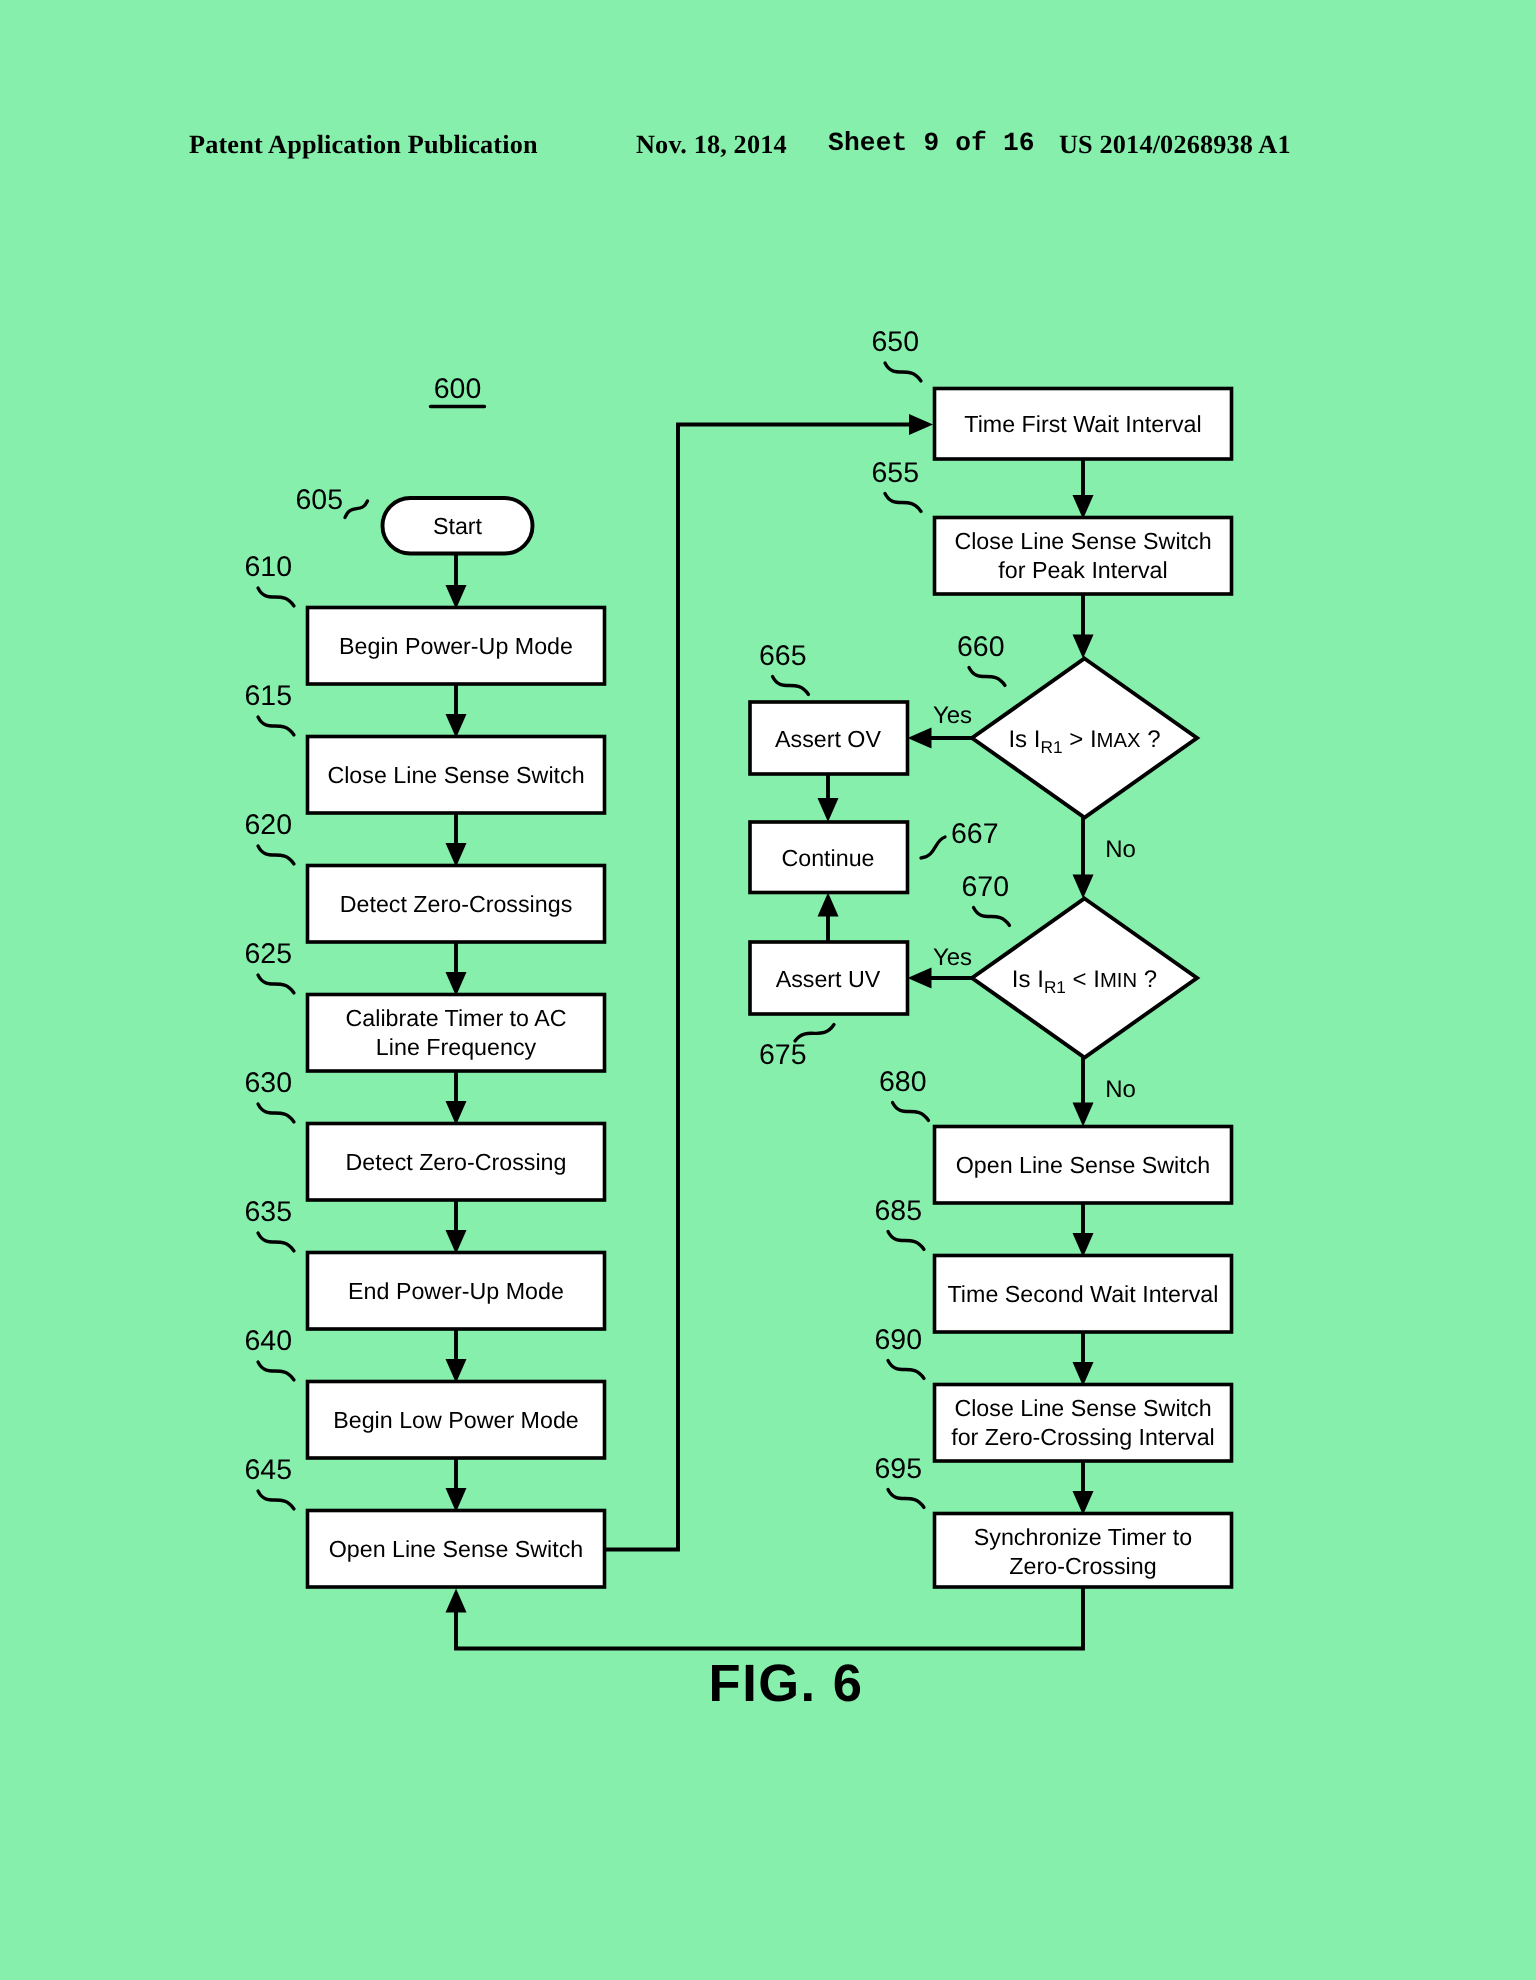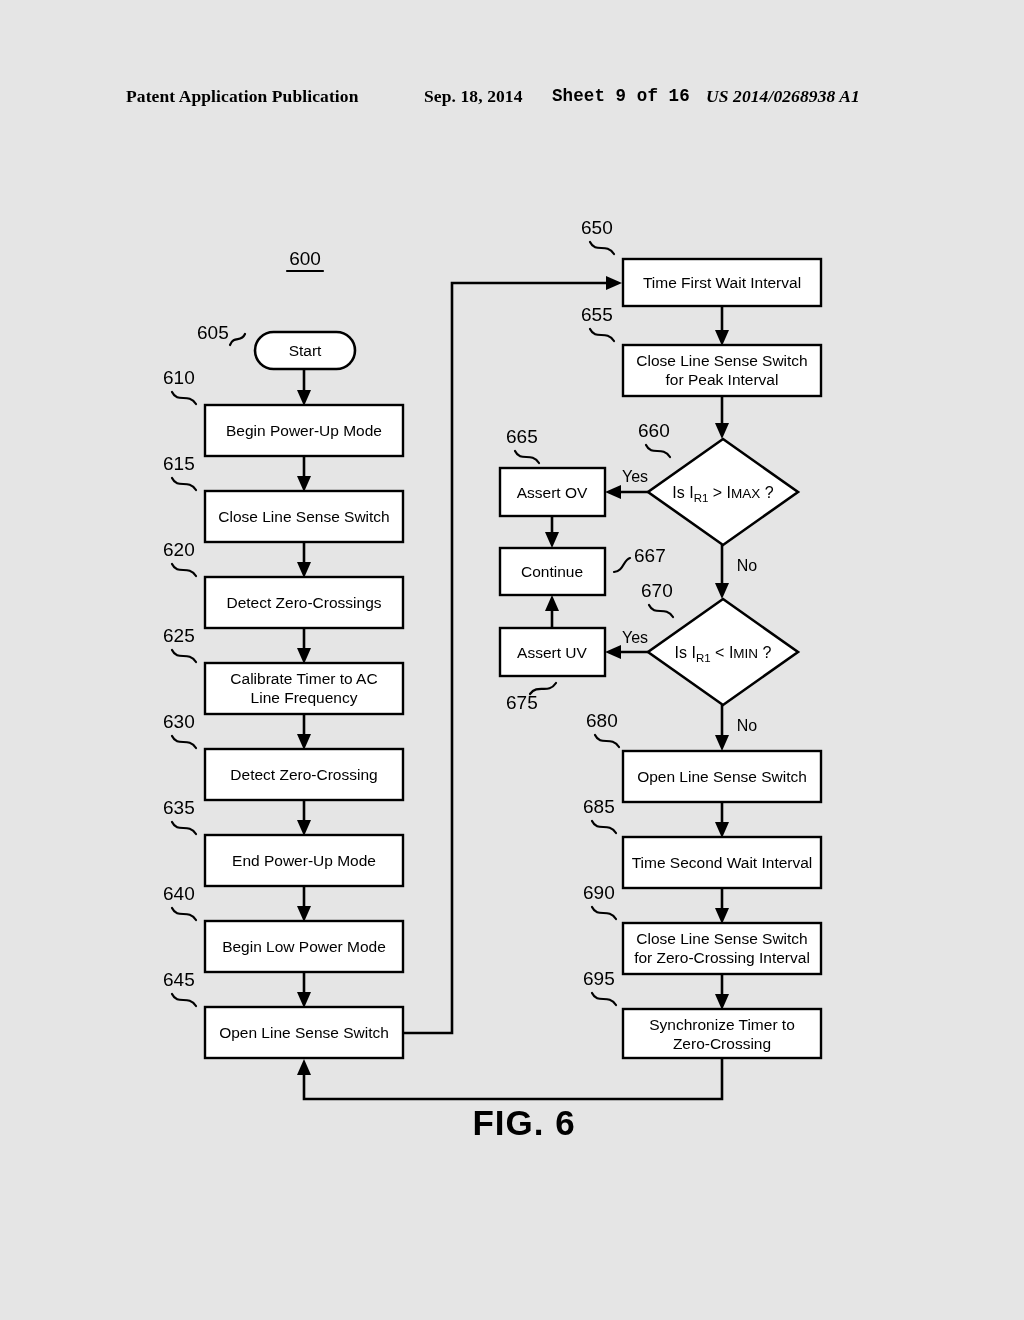--- a/index.html
+++ b/index.html
@@ -13,42 +13,42 @@
     height: 1320px;
     position: relative;
     font-family: "Liberation Sans", sans-serif;
     color: #000000;
     overflow: hidden;
   }
   #page {
     position: relative;
     width: 1024px;
     height: 1320px;
-    background: #e5e5e5;
+    background: #86efac;
   }
   
   #pub-header {
     position: absolute;
     left: 0;
     top: 86px;
     width: 1024px;
     height: 30px;
     display: flex;
     flex-direction: row;
     align-items: baseline;
     font-family: "Liberation Serif", serif;
     font-weight: bold;
     font-size: 17.5px;
     letter-spacing: 0.1px;
     white-space: nowrap;
   }
   #pub-header .hdr-left  { position: absolute; left: 126px; }
   #pub-header .hdr-date  { position: absolute; left: 424px; }
   #pub-header .hdr-sheet { position: absolute; left: 552px; font-family: Liberation Mono, monospace; }
-  #pub-header .hdr-num   { position: absolute; left: 706px; font-style: italic; }
+  #pub-header .hdr-num   { position: absolute; left: 706px; }
 
   
   #fig-caption {
     position: absolute;
     left: 12px;
     top: 1103px;
     width: 1024px;
     text-align: center;
     font-family: "Liberation Sans", sans-serif;
     font-weight: bold;
@@ -128,21 +128,21 @@
     text-anchor: middle;
   }
 </style>
 </head>
 <body>
 
 <div id="page">
 
   <div id="pub-header">
     <span class="hdr-left">Patent Application Publication</span>
-    <span class="hdr-date">Sep. 18, 2014</span>
+    <span class="hdr-date">Nov. 18, 2014</span>
     <span class="hdr-sheet">Sheet 9 of 16</span>
     <span class="hdr-num">US 2014/0268938 A1</span>
   </div>
 
   <svg id="diagram" viewBox="0 0 1024 1320">
 
     <g>
       <text class="fignum" x="305" y="265">600</text>
       <line class="leader" x1="287" y1="271" x2="323" y2="271"></line>
     </g>

